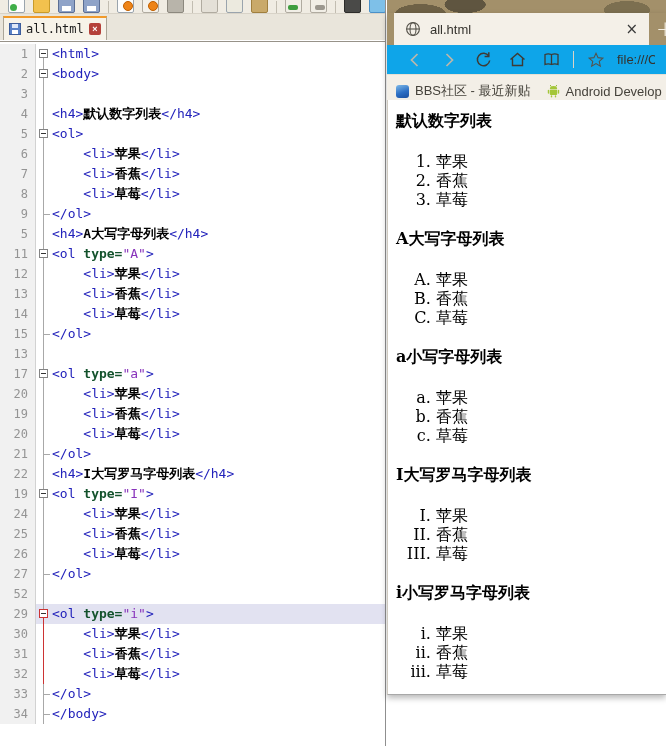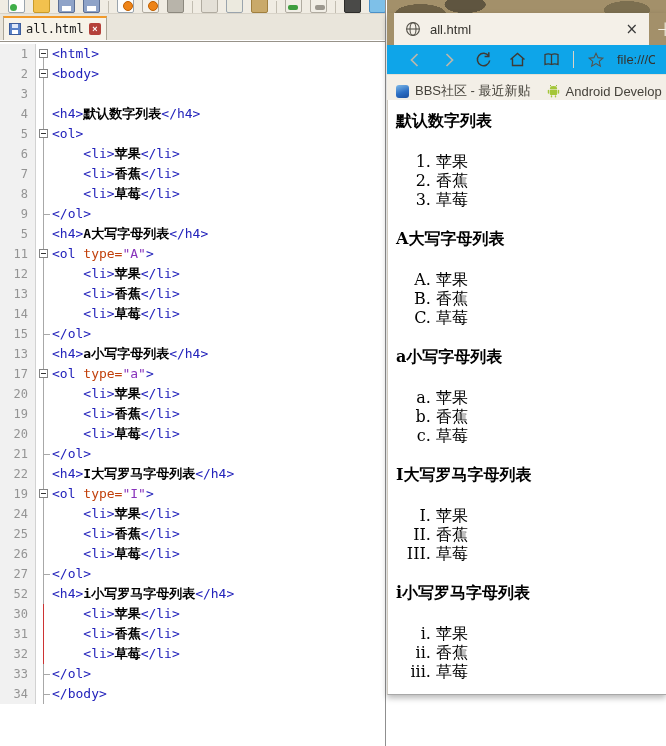--- a/index.html
+++ b/index.html
@@ -56,21 +56,21 @@
   .vl { position:absolute; left:7px; top:0; bottom:0; width:1px; background:#a8a8a8; }
   .vl.hb { top:10px; }  .vl.ht { bottom:10px; }
   .vl.r { background:#cc3333; }
   .dash { position:absolute; left:8px; top:10px; width:6px; height:1px; background:#a8a8a8; }
   .bx { position:absolute; left:3px; top:5px; width:9px; height:9px; background:#fff;
         border:1px solid #848484; }
   .bx::after { content:""; position:absolute; left:1px; right:1px; top:3px; height:1px; background:#333; }
   .bx.r { border-color:#cc3333; }
   .code { font:13px/20px "DejaVu Sans Mono", monospace; white-space:pre; color:#000; }
   .tk-t { color:#2222bb; }
-  .tk-a { color:#c2410c; }
+  .tk-a { color:#14532d;font-weight:bold; }
   .tk-v { color:#8833bb; }
   .tk-k { color:#000; font-weight:bold; }
 
   
   .browser { position:absolute; left:387px; top:0; right:0; bottom:0; background:#fff; }
   .camo { position:absolute; left:0; top:0; right:0; height:46px;
     background-color:#a3906a;
     background-image:
       radial-gradient(ellipse 42px 16px at 12% 30%, #6e6146 0 60%, transparent 61%),
       radial-gradient(ellipse 52px 20px at 58% 72%, #c2ae84 0 60%, transparent 61%),
@@ -281,21 +281,20 @@
             </span>
             <span class="code"><span class="tk-t">&lt;/ol&gt;</span></span>
           </span>
         </div>
         <div class="line">
           <span class="lnum">13</span>
           <span class="lbody">
             <span class="fold">
               <span class="vl"></span>
             </span>
-            <span class="code"><span class="tk-t">&lt;h4&gt;</span><span class="tk-k">a小写字母列表</span><span class="tk-t">&lt;/h4&gt;</span></span>
           </span>
         </div>
         <div class="line">
           <span class="lnum">17</span>
           <span class="lbody">
             <span class="fold">
               <span class="vl"></span>
               <span class="bx"></span>
             </span>
             <span class="code"><span class="tk-t">&lt;ol </span><span class="tk-a">type=</span><span class="tk-v">"a"</span><span class="tk-t">&gt;</span></span>
@@ -393,21 +392,31 @@
             </span>
             <span class="code"><span class="tk-t">&lt;/ol&gt;</span></span>
           </span>
         </div>
         <div class="line">
           <span class="lnum">52</span>
           <span class="lbody">
             <span class="fold">
               <span class="vl"></span>
             </span>
-            <span class="code"><span class="tk-t">&lt;h4&gt;</span><span class="tk-k">i小写罗马字母列表</span><span class="tk-t">&lt;/h4&gt;</span></span>
+          </span>
+        </div>
+        <div class="line hl">
+          <span class="lnum">29</span>
+          <span class="lbody">
+            <span class="fold">
+              <span class="vl ht"></span>
+              <span class="vl hb r"></span>
+              <span class="bx r"></span>
+            </span>
+            <span class="code"><span class="tk-t">&lt;ol </span><span class="tk-a">type=</span><span class="tk-v">"i"</span><span class="tk-t">&gt;</span></span>
           </span>
         </div>
         <div class="line">
           <span class="lnum">30</span>
           <span class="lbody">
             <span class="fold">
               <span class="vl r"></span>
             </span>
             <span class="code"><span class="tk-t">    &lt;li&gt;</span><span class="tk-k">苹果</span><span class="tk-t">&lt;/li&gt;</span></span>
           </span>

